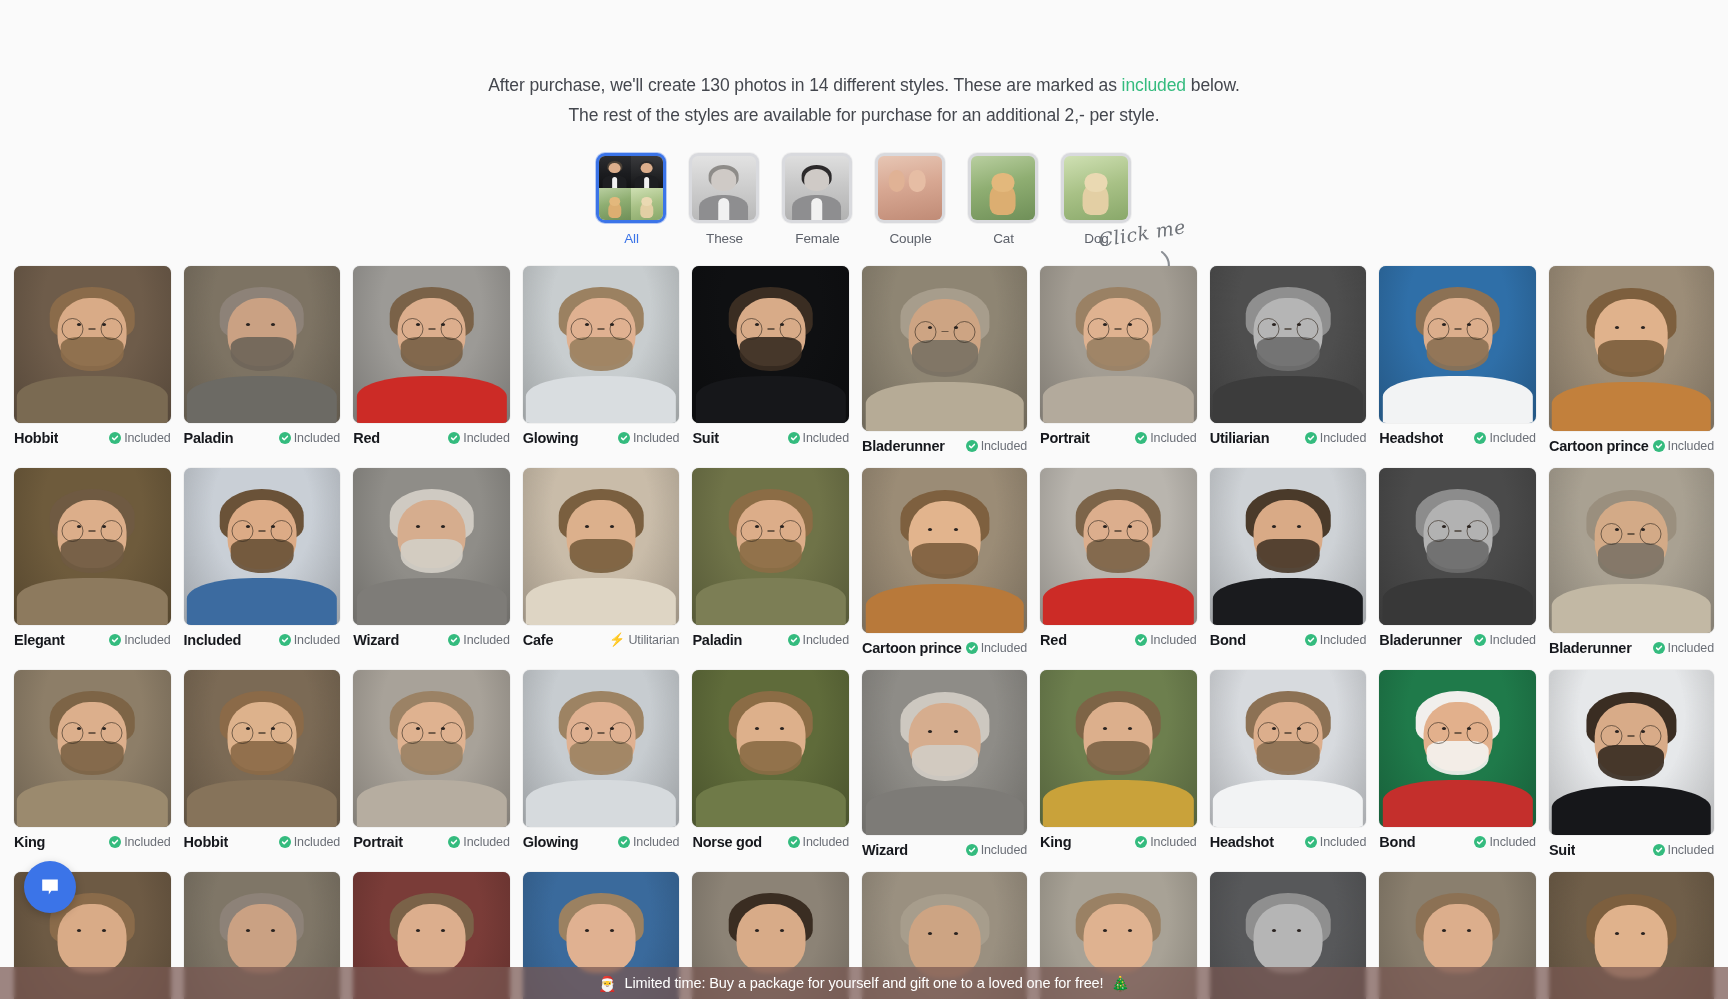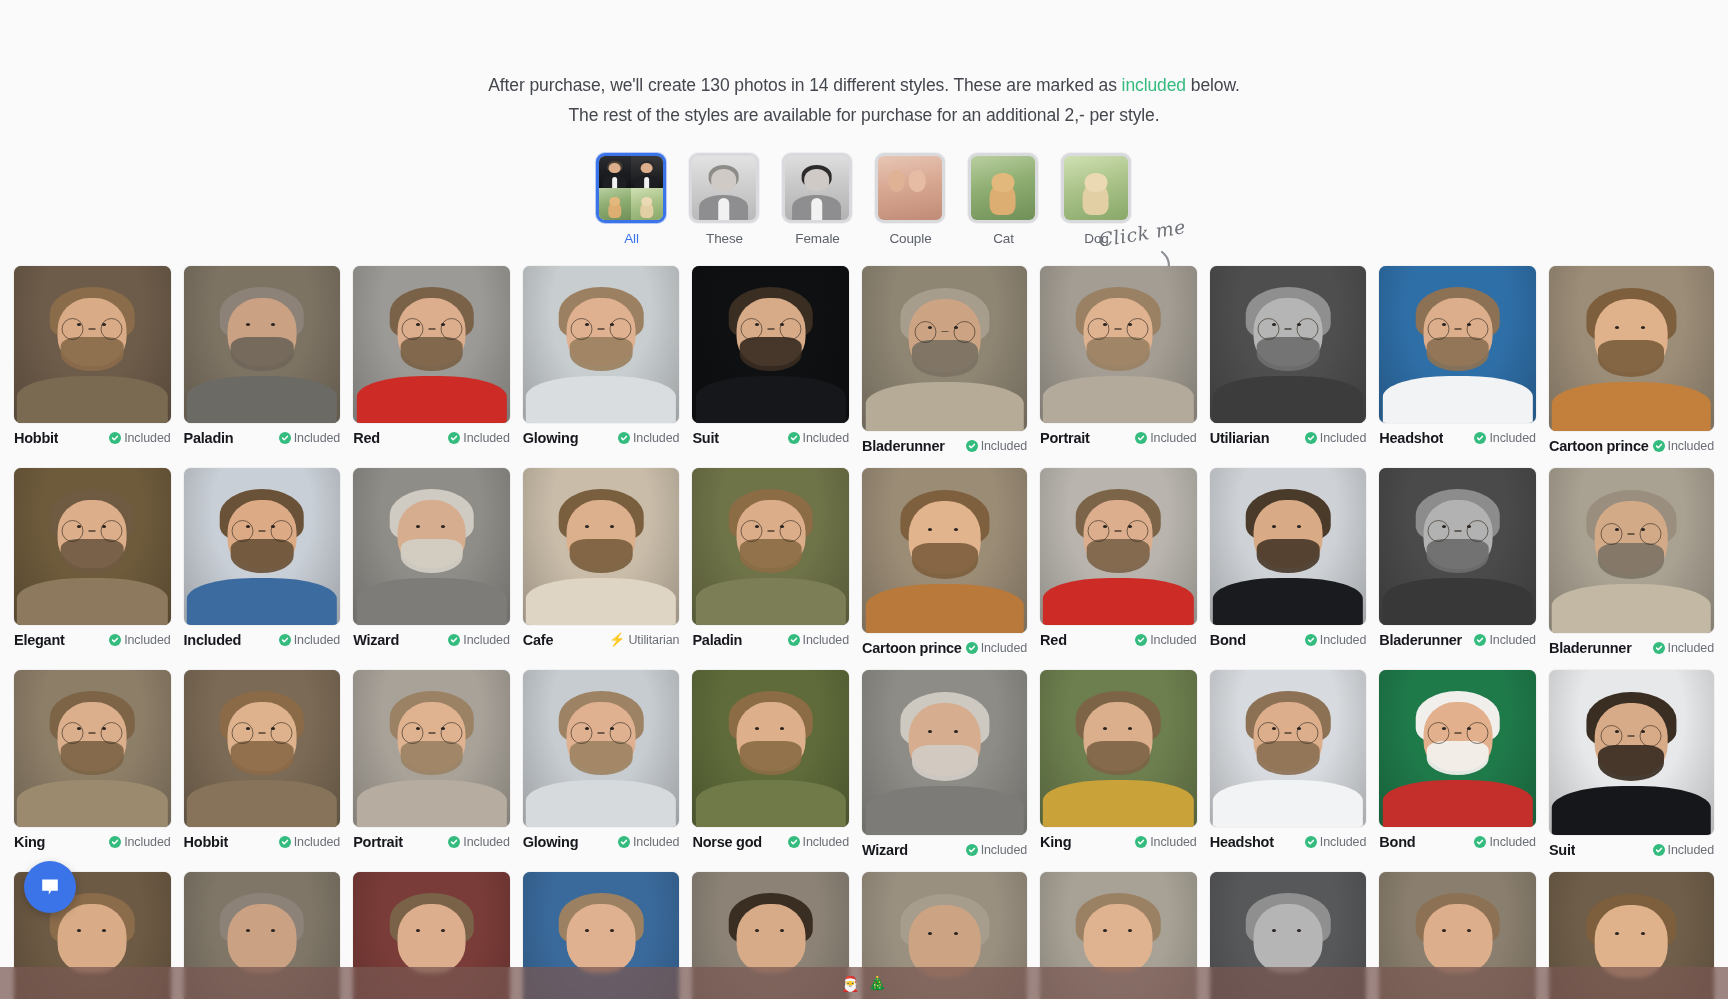--- a/index.html
+++ b/index.html
@@ -1177,16 +1177,17 @@
     </div>
 
   <div class="chat">
     <svg width="24" height="24" viewBox="0 0 24 24">
       <path d="M4.2 4.6 h15.6 v11.2 h-6.4 l-2.6 3.6 v-3.6 H4.2 z" fill="#ffffff"></path>
     </svg>
   </div>
 
   <div class="banner">
     <span class="emoji">🎅</span>
+    <span>Limited time: Buy a package for yourself and gift one to a loved one for free!</span>
     <span class="emoji">🎄</span>
   </div>
 
 </div>
 
 </body></html>

